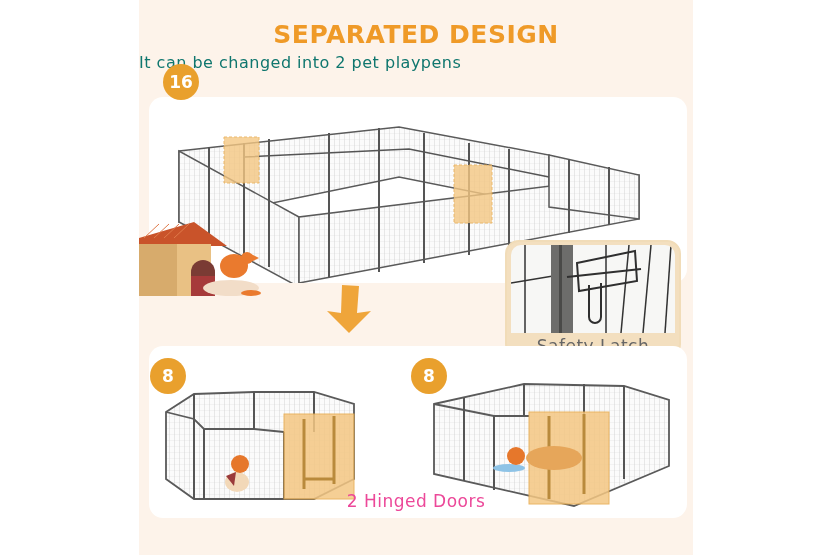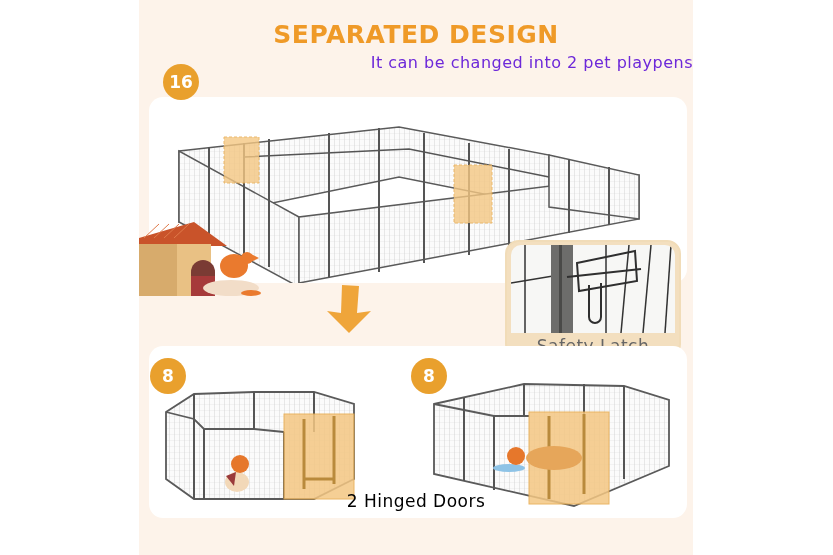--- a/index.html
+++ b/index.html
@@ -1,27 +1,27 @@
 <!DOCTYPE html>
 <html><head>
 <meta charset="utf-8">
 <style>
   html,body{margin:0;padding:0;background:#ffffff;}
   body{width:833px;height:555px;position:relative;overflow:hidden;font-family:"DejaVu Sans",sans-serif;}
   .panel{position:absolute;left:139px;top:0;width:554px;height:555px;background:#fdf3ea;}
   .title{position:absolute;left:0;top:20px;width:554px;text-align:center;font-family:"DejaVu Sans",sans-serif;font-weight:bold;font-size:25px;letter-spacing:0.5px;color:#ef9a28;}
-  .subtitle{position:absolute;left:0;top:53px;width:554px;text-align:right;font-family:"DejaVu Sans",sans-serif;font-size:16px;color:#6d28d9;letter-spacing:0.5px;}
+  .subtitle{position:absolute;left:0;top:53px;width:554px;text-align:left;font-family:"DejaVu Sans",sans-serif;font-size:16px;color:#0f766e;letter-spacing:0.5px;}
   .card{position:absolute;background:#ffffff;border-radius:14px;}
   .card-top{left:10px;top:97px;width:538px;height:186px;}
   .card-bottom{left:10px;top:346px;width:538px;height:172px;}
   .badge{position:absolute;width:36px;height:36px;border-radius:50%;background:#e9a02d;color:#fff;font-weight:bold;font-size:17px;display:flex;align-items:center;justify-content:center;font-family:"DejaVu Sans",sans-serif;}
   .latch{position:absolute;left:366px;top:240px;width:176px;height:118px;border-radius:14px;background:#f3dfbf;overflow:hidden;border:2px solid #f1dcb8;box-sizing:border-box;}
   .latch-photo{position:absolute;left:4px;top:3px;width:164px;height:88px;background:#f7f7f5;border-radius:10px 10px 0 0;overflow:hidden;}
   .latch-caption{position:absolute;left:0;top:91px;width:100%;height:25px;display:flex;align-items:center;justify-content:center;font-size:17px;color:#666;letter-spacing:0.5px;}
-  .caption-doors{position:absolute;left:0;top:491px;width:554px;text-align:center;font-size:17px;color:#000000;letter-spacing:0.5px;}
+  .caption-doors{position:absolute;left:0;top:491px;width:554px;text-align:center;font-size:17px;color:#ec4899;letter-spacing:0.5px;}
   svg{position:absolute;}
 </style>
 </head>
 <body>
 
 <div class="panel">
   <div class="title">SEPARATED DESIGN</div>
   <div class="subtitle">It can be changed into 2 pet playpens</div>
 
   <div class="card card-top">

